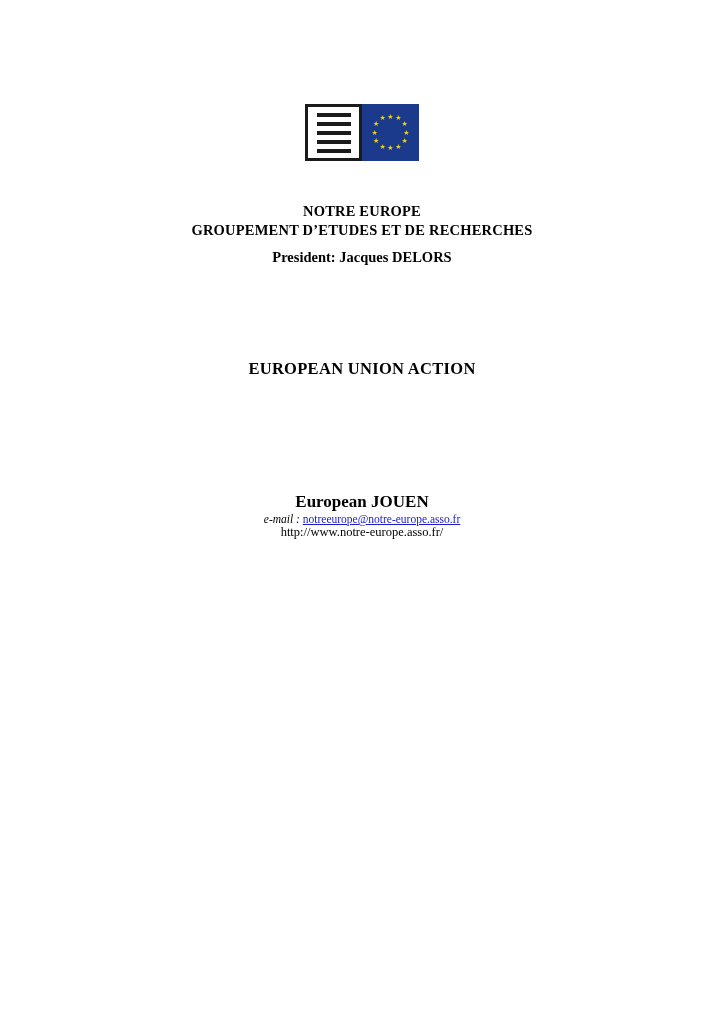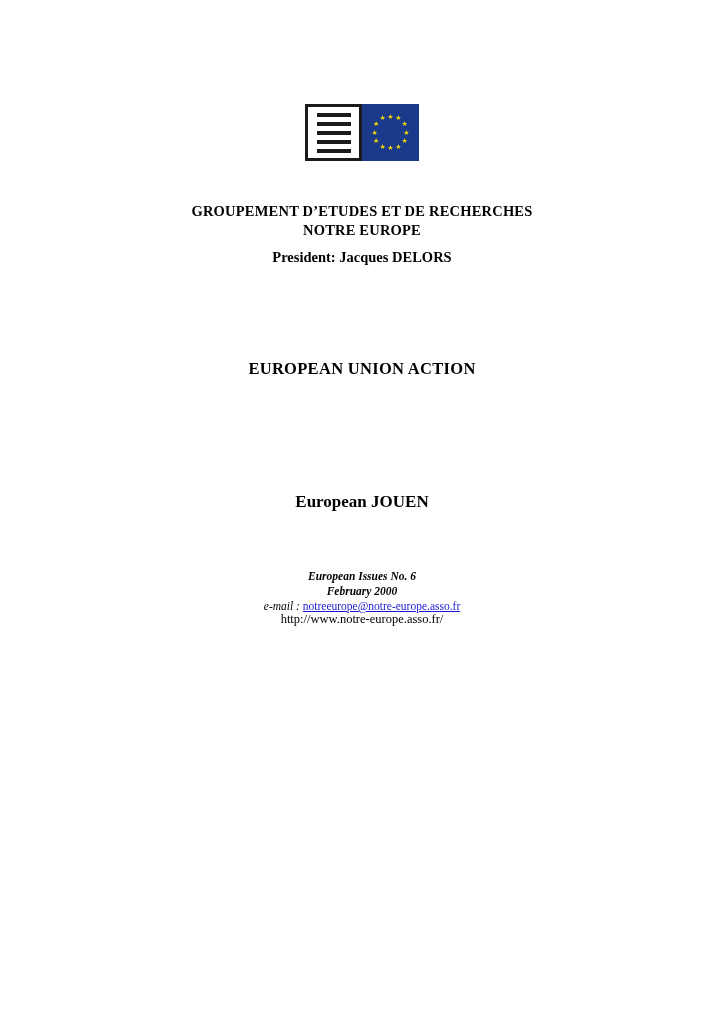--- a/index.html
+++ b/index.html
@@ -152,34 +152,30 @@
       <span class="star" style="left:50%;top:78%">★</span>
       <span class="star" style="left:36%;top:75%">★</span>
       <span class="star" style="left:25%;top:65%">★</span>
       <span class="star" style="left:22%;top:50%">★</span>
       <span class="star" style="left:25%;top:35%">★</span>
       <span class="star" style="left:36%;top:25%">★</span>
     </div>
   </div>
 
   <div class="org-name">
+    <div>NOTRE EUROPE</div>
     <div>GROUPEMENT D’ETUDES ET DE RECHERCHES</div>
-    <div>NOTRE EUROPE</div>
   </div>
 
   <div class="president">President: Jacques DELORS</div>
 
   <div class="doc-title">EUROPEAN UNION ACTION</div>
 
   <div class="author">European JOUEN</div>
 
-  <div class="series">
-    <div>European Issues No. 6</div>
-    <div>February 2000</div>
-  </div>
 
 
   <div class="email-line">
     <span class="email-label">e-mail :</span>
     <span class="email-link">notreeurope@notre-europe.asso.fr</span>
   </div>
 
   <div class="website">http://www.notre-europe.asso.fr/</div>
 
 </div>

